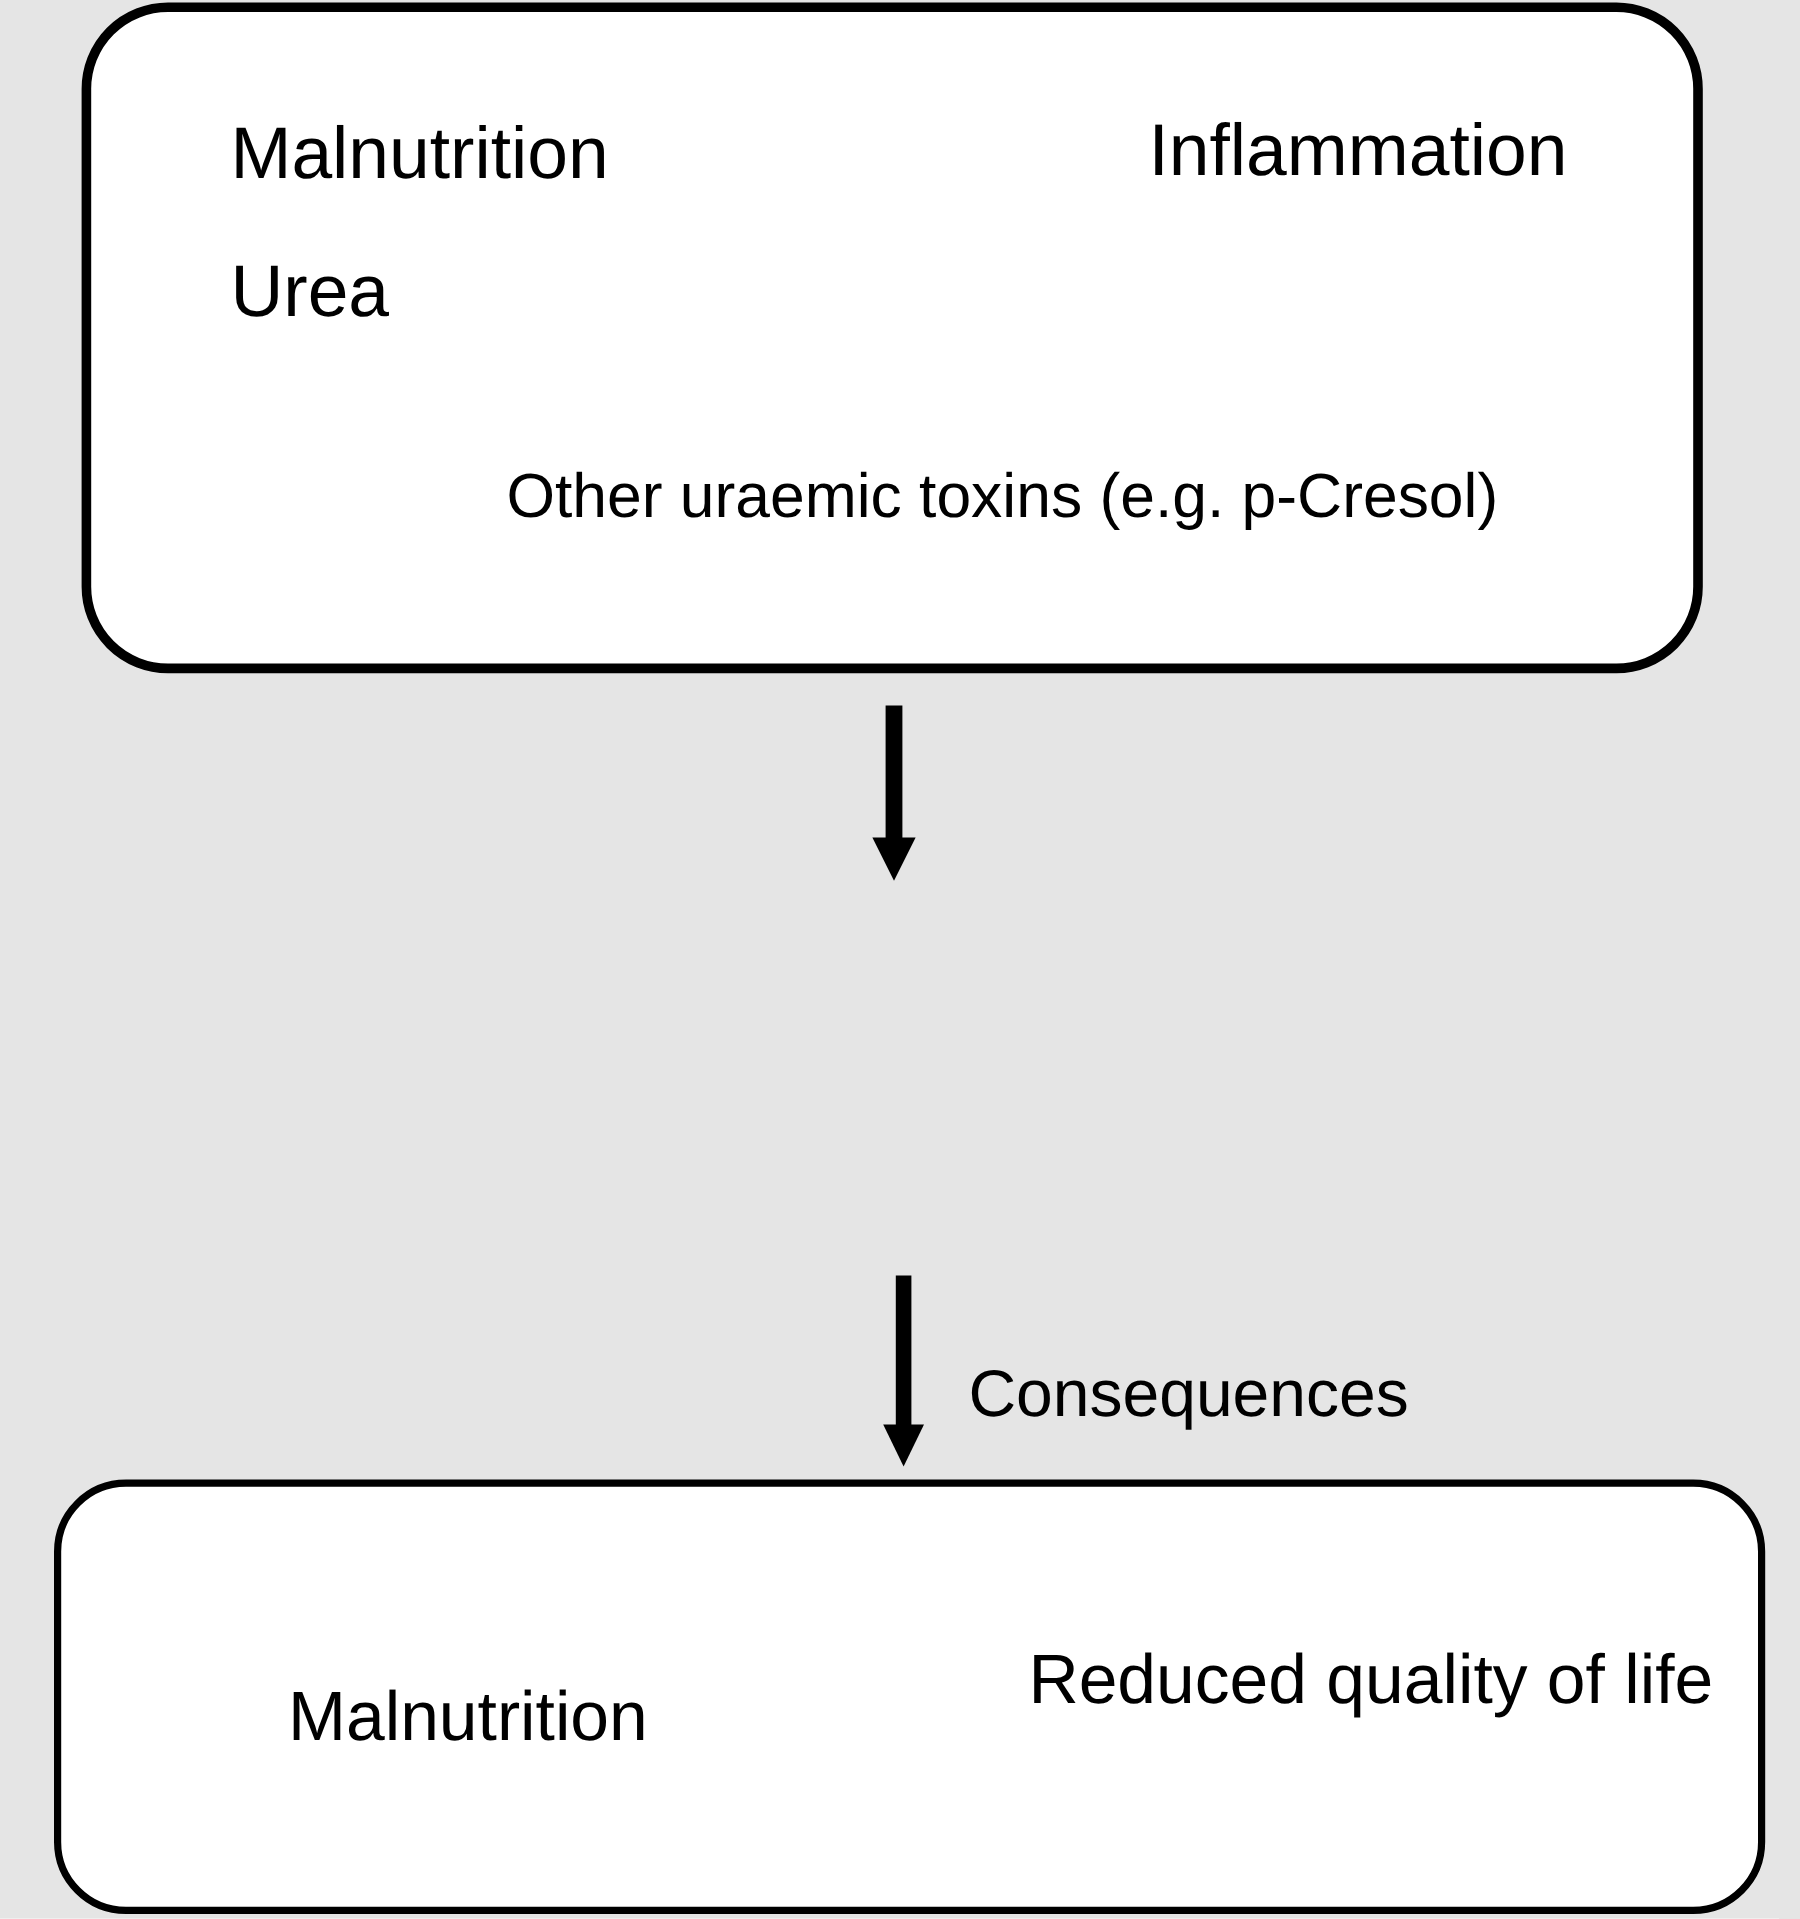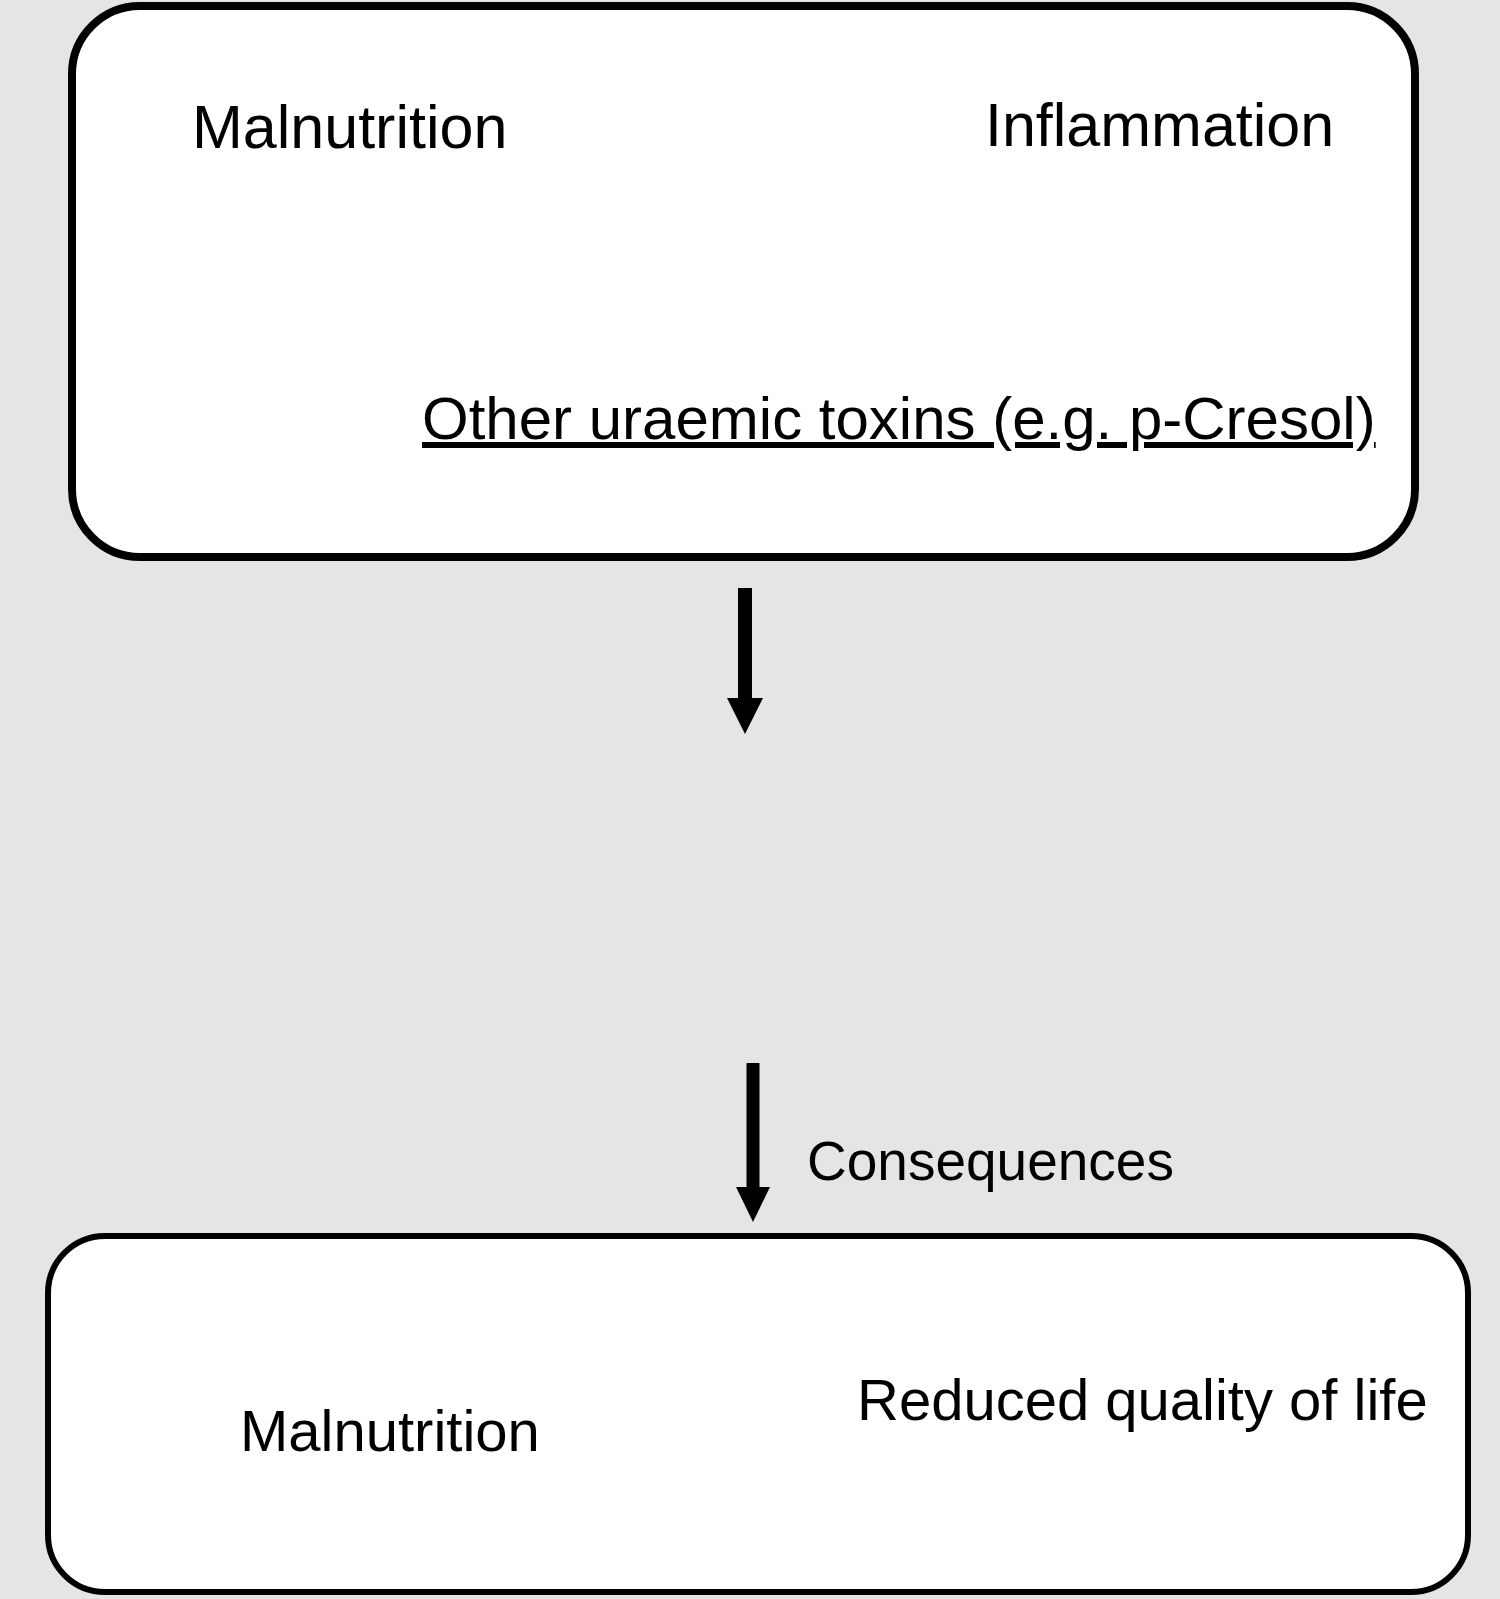--- a/index.html
+++ b/index.html
@@ -41,42 +41,43 @@
     border-width: 6px;
     border-radius: 60px;
   }
   .label {
     position: absolute;
     white-space: nowrap;
     line-height: 1.2;
     color: #000000;
   }
   .t61 { font-size: 61px; }
-  .t60 { font-size: 60px; text-decoration: underline; }
+  .t60 { font-size: 52px; }
   .t58 { font-size: 58px; }
   .t55 { font-size: 55px; margin-top: 16px; }
   .olfactory {
     font-size: 80px;
     transform: scaleX(0.70);
     transform-origin: left center;
     letter-spacing: 0px;
   }
   .arrow {
     position: absolute;
     overflow: visible;
   }
 </style>
 </head>
 <body>
 
 <div class="canvas">
 
   <div class="box causes">
     <span class="label t61" style="left: 116px; top: 81px;">Malnutrition</span>
-    <span class="label t61" style="left: 909px; top: 79px;">Inflammation</span>
+    <span class="label t61" style="left: 881px; top: 79px;">Inflammation</span>
+    <span class="label t61" style="left: 116px; top: 196px;">Urea</span>
     <span class="label t60" style="left: 346px; top: 373px;">Other uraemic toxins (e.g. p-Cresol)</span>
   </div>
 
   <svg class="arrow" style="left: 720px; top: 580px;" width="60" height="160" viewBox="0 0 60 160">
     <line x1="25" y1="8" x2="25" y2="122" stroke="#000000" stroke-width="14"></line>
     <polygon points="7,118 43,118 25,154" fill="#000000"></polygon>
   </svg>
 
 
   <svg class="arrow" style="left: 728px; top: 1055px;" width="60" height="170" viewBox="0 0 60 170">

